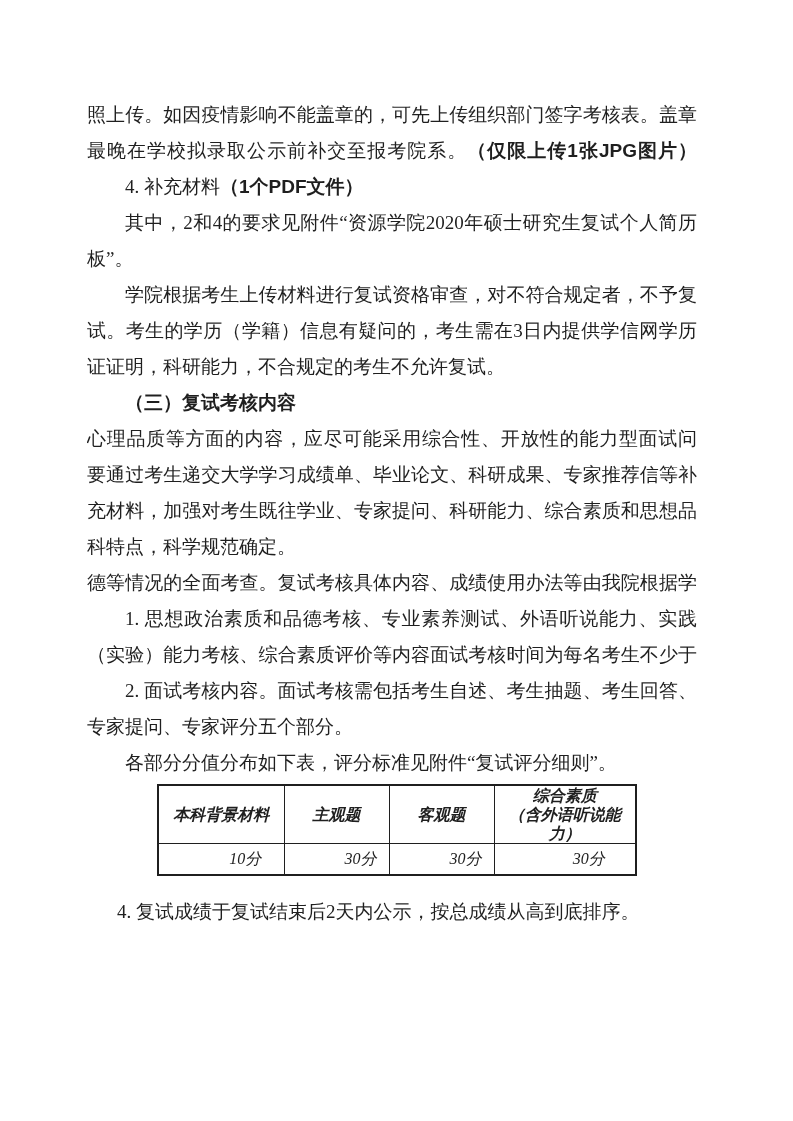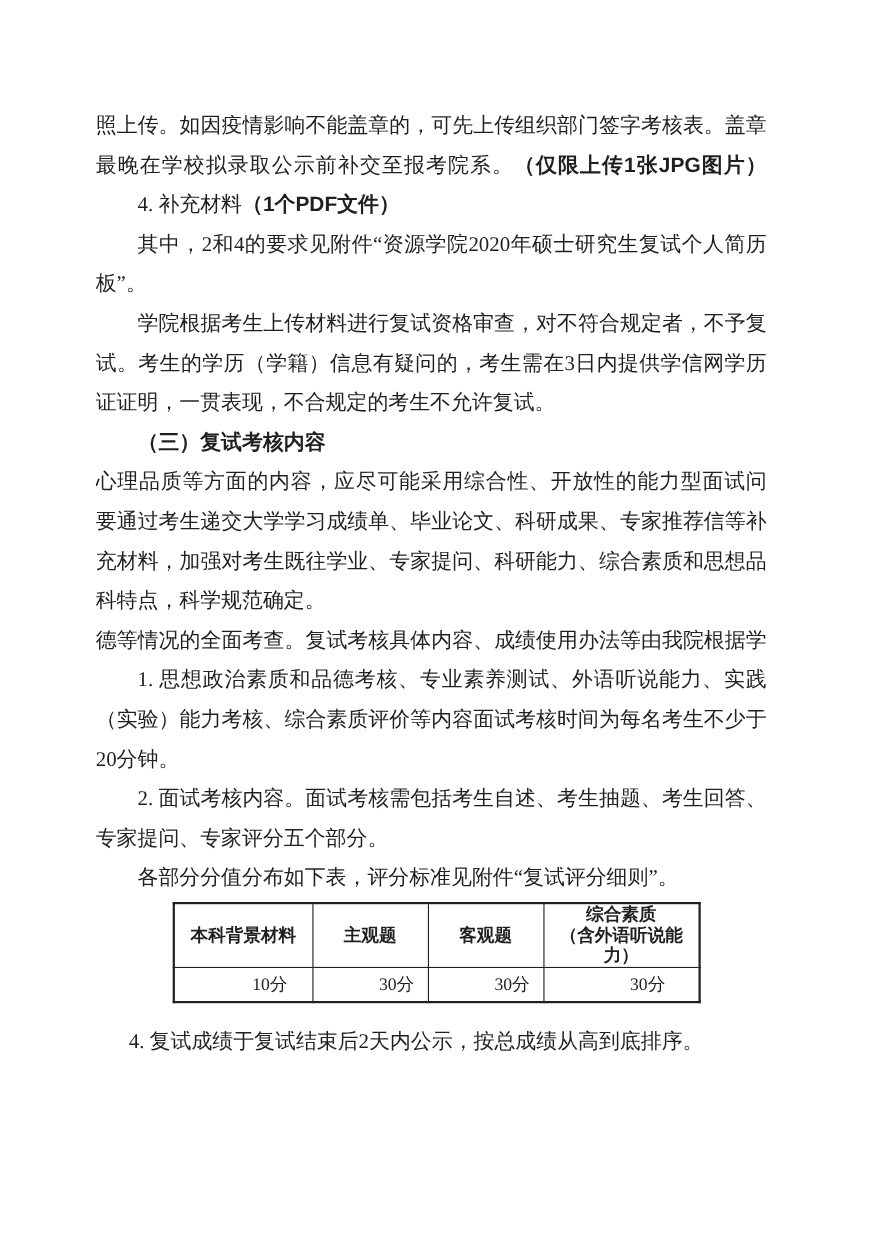--- a/index.html
+++ b/index.html
@@ -36,20 +36,21 @@
     table-layout:fixed;
     margin:3px 0 0 70px;
     border:2px solid #1f1f1f;
   }
   .score-table th,.score-table td{
     border:1px solid #1f1f1f;
     text-align:center;
     vertical-align:middle;
     padding:0;
     overflow:hidden;
+    font-style:italic;
   }
   .score-table th{
     height:40px;
     font-family:"Liberation Sans","DejaVu Sans",sans-serif;
     font-weight:bold;
     font-size:16px;
     line-height:19px;
   }
   .score-table td{
     height:30px;
@@ -65,30 +66,29 @@
 <div class="page">
   <div class="content">
     <div>
         <div class="line ind-none j"><span>照上传。如因疫情影响不能盖章的，可先上传组织部门签字考核表。盖章版</span></div>
         <div class="line ind-none j"><span>最晚在学校拟录取公示前补交至报考院系。</span><span class="b">（仅限上传1张JPG图片）</span></div>
         <div class="line ind-para"><span>4. 补充材料</span><span class="b">（1个PDF文件）</span></div>
         <div class="line ind-para j"><span>其中，2和4的要求见附件“资源学院2020年硕士研究生复试个人简历模</span></div>
         <div class="line ind-none"><span>板”。</span></div>
         <div class="line ind-para j"><span>学院根据考生上传材料进行复试资格审查，对不符合规定者，不予复</span></div>
         <div class="line ind-none j"><span>试。考生的学历（学籍）信息有疑问的，考生需在3日内提供学信网学历认</span></div>
-        <div class="line ind-none"><span>证证明，一贯表现，不合规定的考生不允许复试。</span></div>
+        <div class="line ind-none"><span>证证明，科研能力，不合规定的考生不允许复试。</span></div>
         <div class="line ind-para"><span class="b">（三）复试考核内容</span></div>
         <div class="line ind-none j"><span>心理品质等方面的内容，应尽可能采用综合性、开放性的能力型面试问答。</span></div>
         <div class="line ind-none j"><span>要通过考生递交大学学习成绩单、毕业论文、科研成果、专家推荐信等补</span></div>
         <div class="line ind-none j"><span>充材料，加强对考生既往学业、专家提问、科研能力、综合素质和思想品</span></div>
         <div class="line ind-none"><span>科特点，科学规范确定。</span></div>
         <div class="line ind-none j"><span>德等情况的全面考查。复试考核具体内容、成绩使用办法等由我院根据学</span></div>
         <div class="line ind-para j"><span>1. 思想政治素质和品德考核、专业素养测试、外语听说能力、实践</span></div>
         <div class="line ind-none j"><span>（实验）能力考核、综合素质评价等内容面试考核时间为每名考生不少于</span></div>
-        <div class="line ind-none"><span>20分钟。</span></div>
         <div class="line ind-para j"><span>2. 面试考核内容。面试考核需包括考生自述、考生抽题、考生回答、</span></div>
         <div class="line ind-none"><span>专家提问、专家评分五个部分。</span></div>
         <div class="line ind-para"><span>各部分分值分布如下表，评分标准见附件“复试评分细则”。</span></div>
       </div>
     <table class="score-table">
       <colgroup>
           <col style="width: 126px;">
           <col style="width: 105px;">
           <col style="width: 105px;">
           <col style="width: 142px;">

